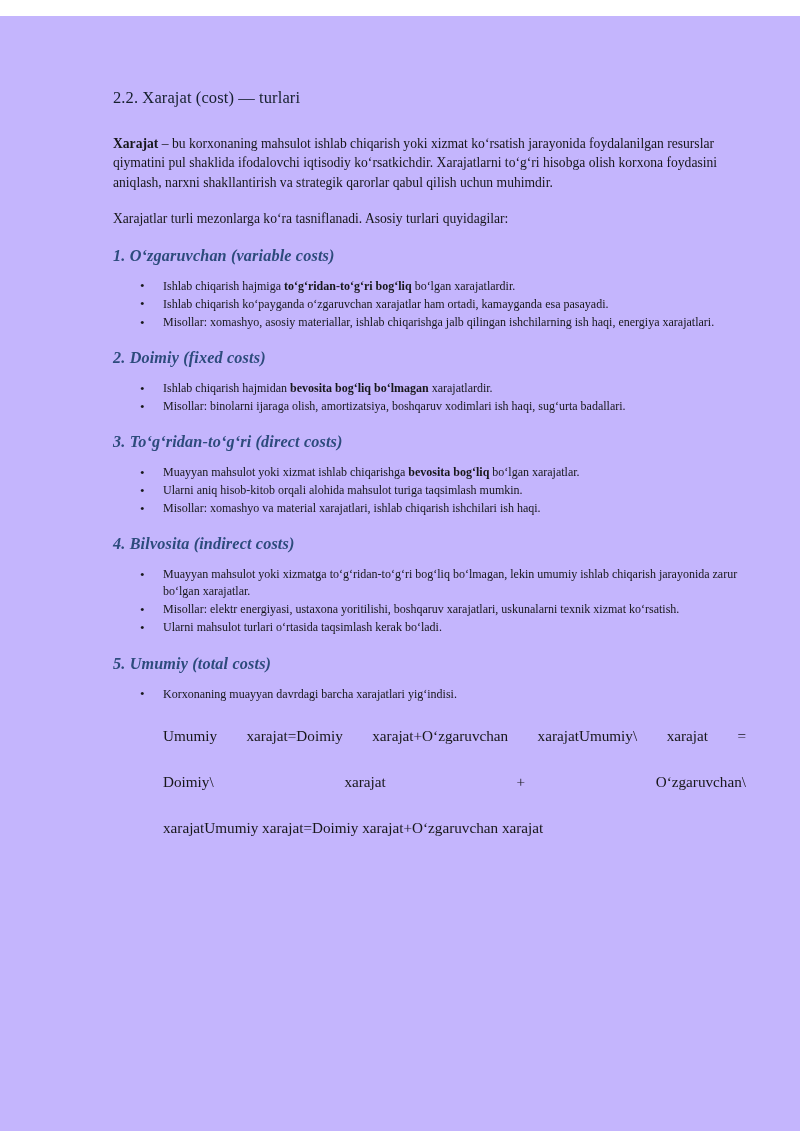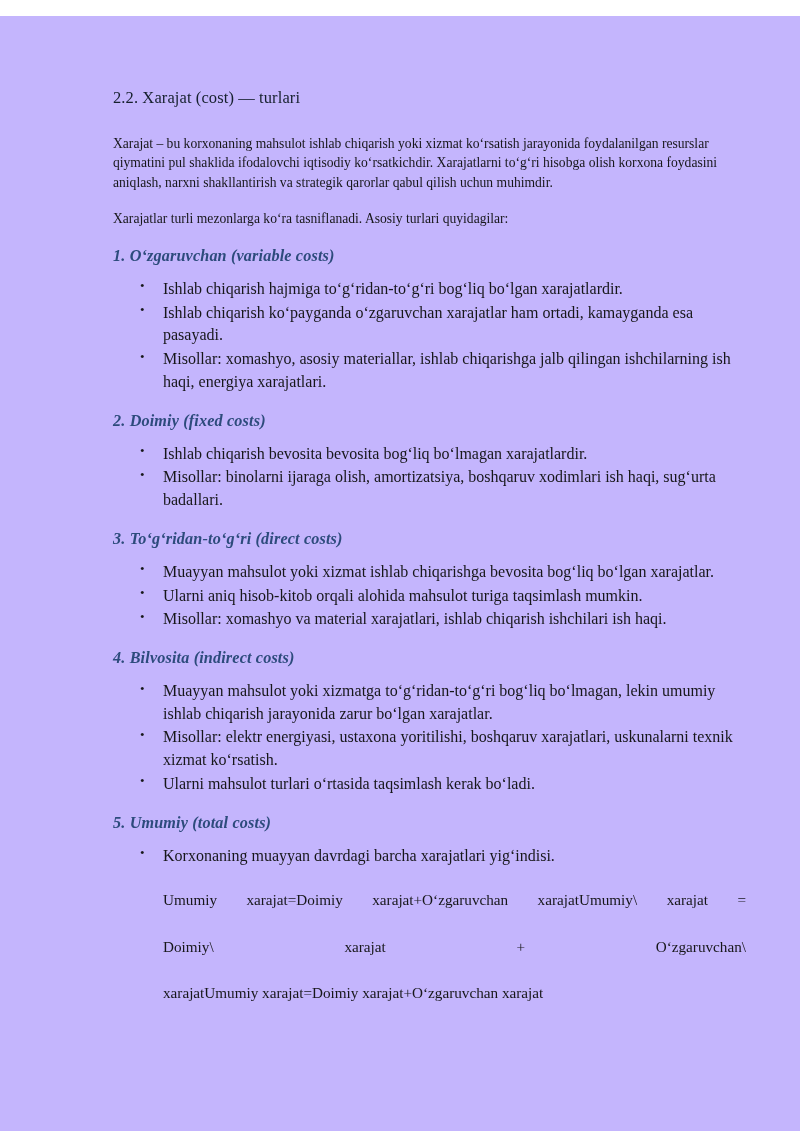--- a/index.html
+++ b/index.html
@@ -46,21 +46,21 @@
   
   p.body-para {
     font-size: 13.6px;
     line-height: 1.44;
     margin: 0 0 17px 0;
     color: #17171a;
     text-align: left;
   }
   p.body-para b,
   .bullet-text b {
-    font-weight: 400;
+    font-weight: 700;
   }
 
   
   h2.section-heading {
     font-size: 16.2px;
     font-weight: 700;
     font-style: italic;
     color: #2d4b7c;
     margin: 0 0 4px 0;
     line-height: 1.3;
@@ -75,21 +75,21 @@
 
   
   ul.bullets {
     list-style: none;
     margin: 11px 0 0 0;
     padding: 0;
   }
   ul.bullets li {
     position: relative;
     padding-left: 50px;
-    font-size: 16px;
+    font-size: 12px;
     line-height: 1.42;
     margin: 0 0 1px 0;
     color: #17171a;
   }
   ul.bullets li::before {
     content: "\2022";
     position: absolute;
     left: 27px;
     top: -0.5px;
     font-size: 13px;
@@ -137,21 +137,21 @@
       <ul class="bullets">
         <li><span class="bullet-text"><span>Ishlab chiqarish hajmiga </span><b>to‘g‘ridan-to‘g‘ri bog‘liq</b><span> bo‘lgan xarajatlardir.</span></span></li>
         <li><span class="bullet-text"><span>Ishlab chiqarish ko‘payganda o‘zgaruvchan xarajatlar ham ortadi, kamayganda esa pasayadi.</span><b></b><span></span></span></li>
         <li><span class="bullet-text"><span>Misollar: xomashyo, asosiy materiallar, ishlab chiqarishga jalb qilingan ishchilarning ish haqi, energiya xarajatlari.</span><b></b><span></span></span></li>
       </ul>
     </div>
 
     <div class="section">
       <h2 class="section-heading">2. Doimiy (fixed costs)</h2>
       <ul class="bullets">
-        <li><span class="bullet-text"><span>Ishlab chiqarish bevosita </span><b>bevosita bog‘liq bo‘lmagan</b><span> xarajatlardir.</span></span></li>
+        <li><span class="bullet-text"><span>Ishlab chiqarish hajmidan </span><b>bevosita bog‘liq bo‘lmagan</b><span> xarajatlardir.</span></span></li>
         <li><span class="bullet-text"><span>Misollar: binolarni ijaraga olish, amortizatsiya, boshqaruv xodimlari ish haqi, sug‘urta badallari.</span><b></b><span></span></span></li>
       </ul>
     </div>
 
     <div class="section">
       <h2 class="section-heading">3. To‘g‘ridan-to‘g‘ri (direct costs)</h2>
       <ul class="bullets">
         <li><span class="bullet-text"><span>Muayyan mahsulot yoki xizmat ishlab chiqarishga </span><b>bevosita bog‘liq</b><span> bo‘lgan xarajatlar.</span></span></li>
         <li><span class="bullet-text"><span>Ularni aniq hisob-kitob orqali alohida mahsulot turiga taqsimlash mumkin.</span><b></b><span></span></span></li>
         <li><span class="bullet-text"><span>Misollar: xomashyo va material xarajatlari, ishlab chiqarish ishchilari ish haqi.</span><b></b><span></span></span></li>

